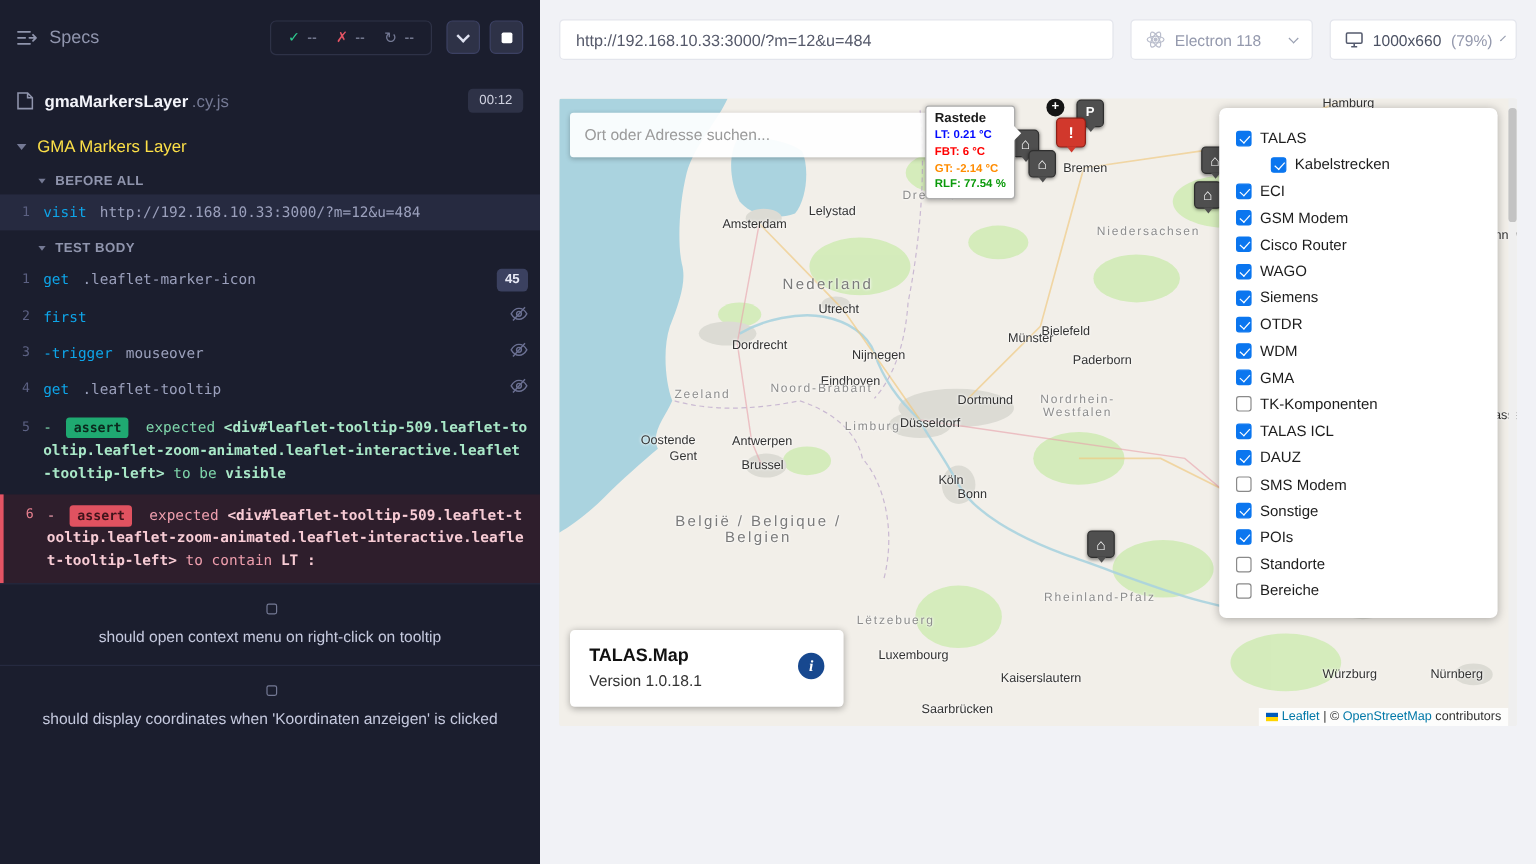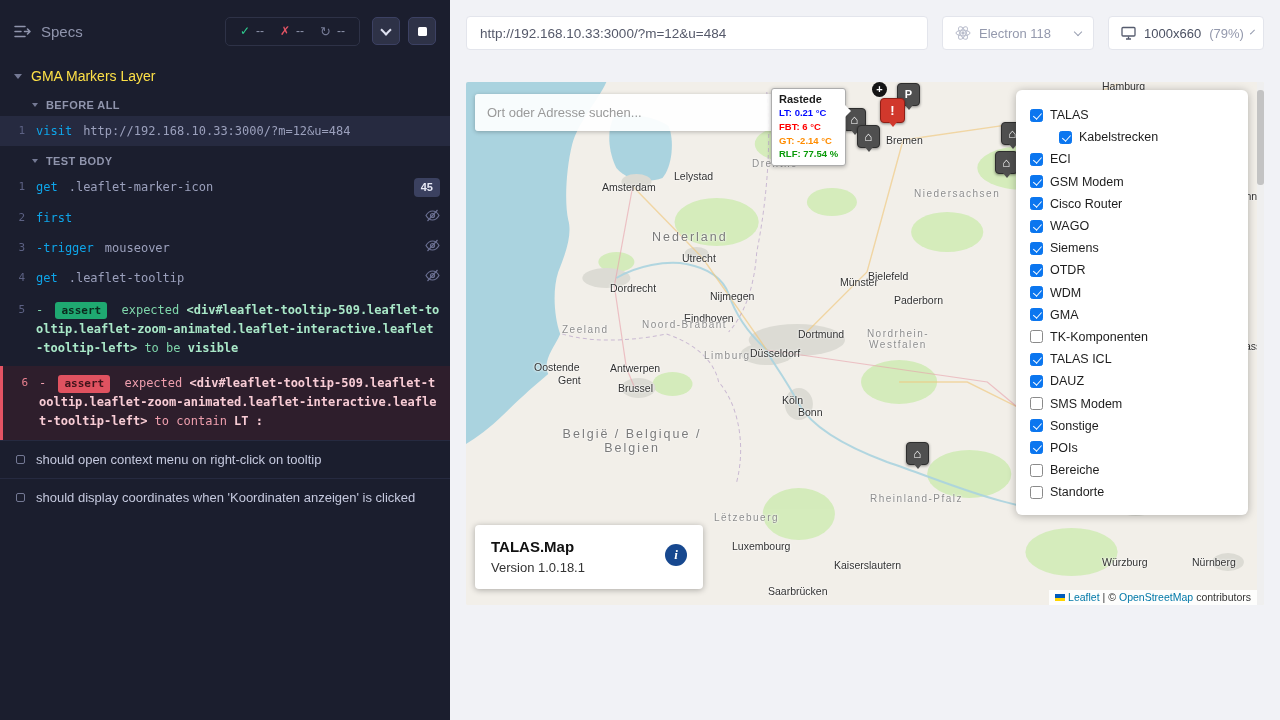--- a/index.html
+++ b/index.html
@@ -46,21 +46,21 @@
   .assert-body { flex:1; word-break:break-all; line-height:1.6; }
   .assert-pill { display:inline-block; border-radius:3px; padding:0 6px; margin:0 7px 0 5px; font-size:11px; font-weight:bold; }
   .cmd.assert.passed { color:#7fd6ab; }
   .cmd.assert.passed .assert-pill { background:#1fa971; color:#0b2a1e; }
   .cmd.assert.passed .sel { font-weight:bold; color:#a9e8c8; }
   .cmd.assert.failed { background:#2e1e2c; border-left:3px solid #e45464; color:#ef9fae; }
   .cmd.assert.failed .num { color:#e8808f; }
   .cmd.assert.failed .assert-pill { background:#e05260; color:#40141b; }
   .cmd.assert.failed .sel { font-weight:bold; color:#f8ccd5; }
 
-  .pending { display:flex; align-items:center; gap:11px; padding:11px 14px; font-size:13px; color:#c5c9de; border-top:1px solid #262a40; cursor:pointer; }
+  .pending { display:flex; align-items:center; gap:11px; padding:16px 14px; font-size:13px; color:#c5c9de; border-top:1px solid #262a40; cursor:pointer;flex-direction:column; }
   .pending:first-of-type { margin-top:4px; }
   .pend-box { width:9px; height:9px; border:1.5px solid #747994; border-radius:2px; flex-shrink:0; margin-left:2px; }
 
   
   .app { flex:1; height:720px; background:#f1f2f6; overflow:hidden; }
   .app-header { display:flex; gap:14px; padding:16px 16px 0; }
   .url-box { flex:1; height:34px; background:#fff; border:1px solid #e3e5ec; border-radius:4px; display:flex; align-items:center; padding:0 13px; color:#55596a; font-size:13.5px; white-space:nowrap; overflow:hidden; }
   .chrome-box { height:34px; background:#fff; border:1px solid #e3e5ec; border-radius:4px; display:flex; align-items:center; gap:8px; padding:0 12px; font-size:13px; cursor:pointer; }
   .browser-box { width:152px; color:#9499ad; }
   .viewport-box { width:156px; }
@@ -153,20 +153,30 @@
       </div>
       <button class="icon-btn">
           <span class="chev-down"></span>
         </button>
       <button class="icon-btn">
           <span class="stop-sq"></span>
         </button>
     </div>
   </header>
 
+  <div class="spec-row">
+    <span style="display:flex;">
+      <svg width="14" height="16" viewBox="0 0 14 16" fill="none" stroke="#9095ad" stroke-width="1.3">
+          <path d="M1 1.5 h8 l4 4 V14.5 H1 Z M9 1.5 V5.5 H13"></path>
+        </svg>
+    </span>
+    <span class="spec-name">gmaMarkersLayer</span>
+    <span class="spec-ext">.cy.js</span>
+    <span class="spec-time">00:12</span>
+  </div>
 
   <div class="suite-row">
     <span class="caret"></span>
     <span>GMA Markers Layer</span>
   </div>
 
 
   <div class="section-row">
     <span class="caret"></span>
     <span>BEFORE ALL</span>
@@ -482,25 +492,25 @@
           <label class="chk-item checked">
             <span class="chk"></span>
             <span>Sonstige</span>
           </label>
           <label class="chk-item checked">
             <span class="chk"></span>
             <span>POIs</span>
           </label>
           <label class="chk-item">
             <span class="chk"></span>
+            <span>Standorte</span>
+          </label>
+          <label class="chk-item">
+            <span class="chk"></span>
             <span>Bereiche</span>
-          </label>
-          <label class="chk-item">
-            <span class="chk"></span>
-            <span>Standorte</span>
           </label>
       </div>
     </div>
 
     <div class="version-card">
       <div class="vc-title">TALAS.Map</div>
       <div class="vc-version">Version 1.0.18.1</div>
       <div class="info-btn">i</div>
     </div>
 

